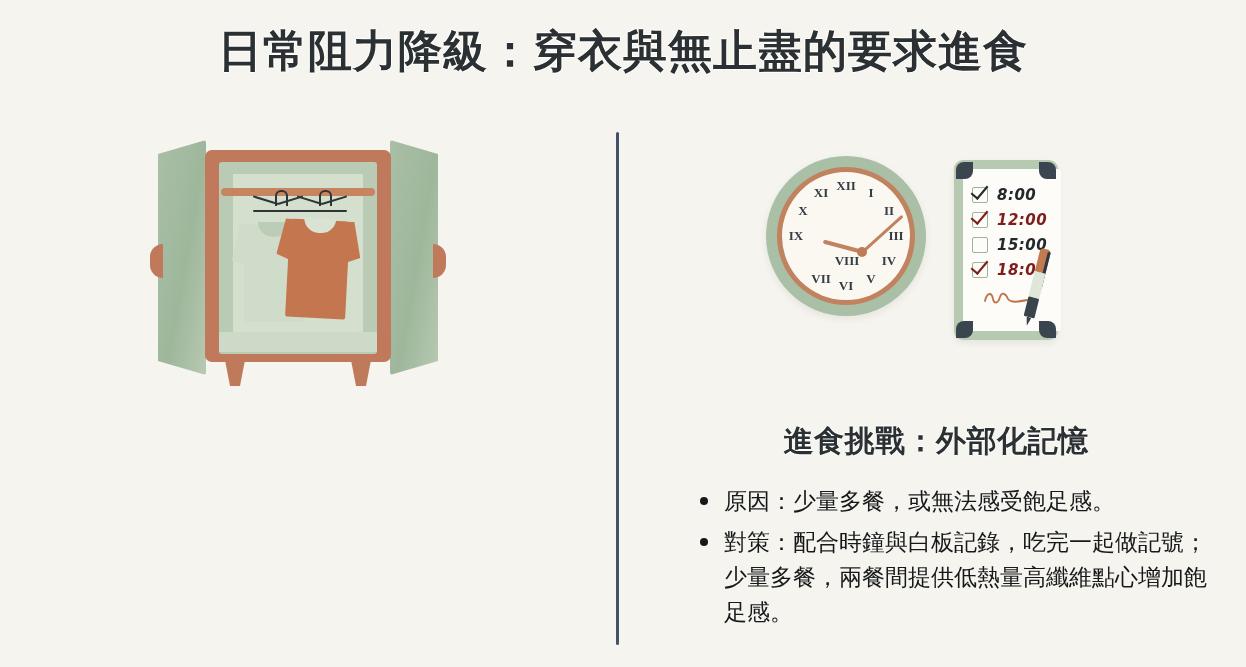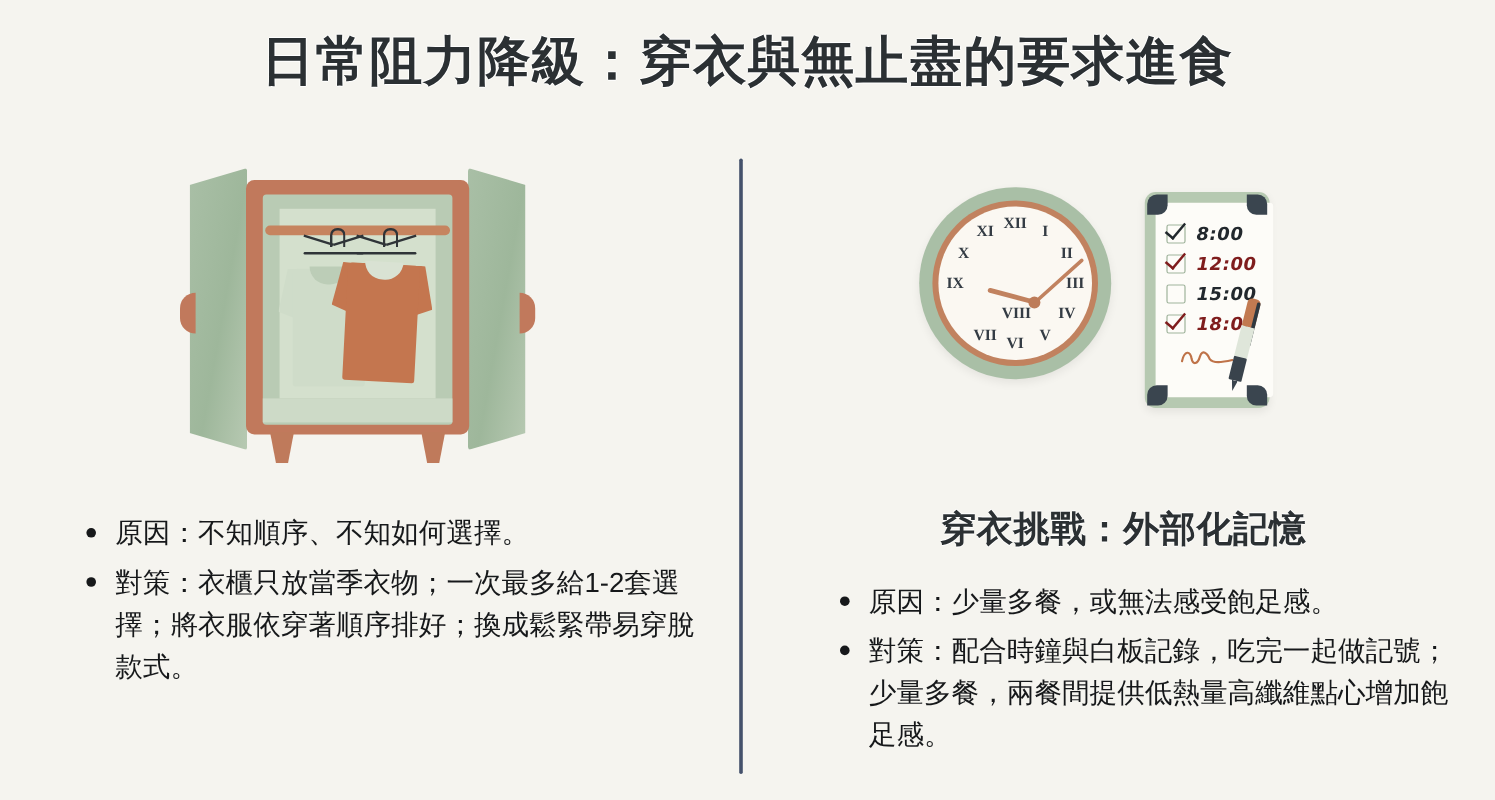--- a/index.html
+++ b/index.html
@@ -511,24 +511,20 @@
         <div class="sleeve sleeve-l"></div>
         <div class="sleeve sleeve-r"></div>
         <div class="body"></div>
         <div class="collar"></div>
       </div>
 
     </div>
   </div>
 
 
-  <ul class="bullets">
-    <li>原因：不知順序、不知如何選擇。</li>
-    <li>對策：衣櫃只放當季衣物；一次最多給1-2套選擇；將衣服依穿著順序排好；換成鬆緊帶易穿脫款式。</li>
-  </ul>
 </div>
 
 <div class="col col-right">
 
   <div class="art-zone">
 
     <div class="clock">
       <div class="clock-rim"></div>
       <div class="clock-face">
         <div class="numeral">
@@ -585,19 +581,19 @@
         <div class="pen-cap"></div>
         <div class="pen-clip"></div>
         <div class="pen-barrel"></div>
         <div class="pen-grip"></div>
         <div class="pen-tip"></div>
       </div>
     </div>
 
   </div>
 
-  <div class="col-heading">穿衣挑戰：外部化記憶</div>
+  <div class="col-heading">進食挑戰：外部化記憶</div>
 
   <ul class="bullets">
     <li>原因：少量多餐，或無法感受飽足感。</li>
     <li>對策：配合時鐘與白板記錄，吃完一起做記號；少量多餐，兩餐間提供低熱量高纖維點心增加飽足感。</li>
   </ul>
 </div>
 
 </body></html>

